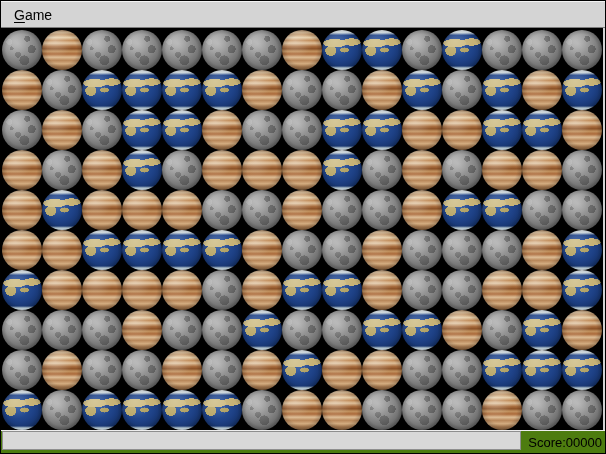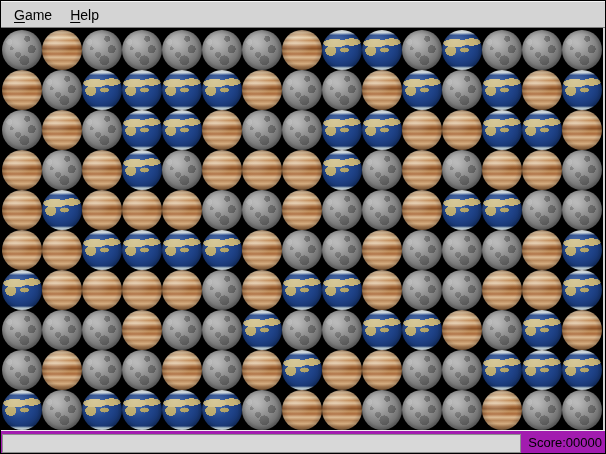--- a/index.html
+++ b/index.html
@@ -53,41 +53,40 @@
       linear-gradient(180deg, #eaf0f2 0%, #d6e2e8 7%, rgba(214,226,232,0) 13%),
       linear-gradient(0deg, #d8e6ec 0%, #c4d8e2 5%, rgba(196,216,226,0) 10%),
       radial-gradient(ellipse 42% 15% at 32% 33%, #cdbb82 69%, rgba(205,187,130,0) 70%),
       radial-gradient(ellipse 34% 13% at 74% 30%, #c6b276 69%, rgba(198,178,118,0) 70%),
       radial-gradient(ellipse 20% 18% at 22% 52%, #b9a768 69%, rgba(185,167,104,0) 70%),
       radial-gradient(ellipse 16% 9% at 56% 50%, #b0a062 69%, rgba(176,160,98,0) 70%),
       radial-gradient(circle at 45% 42%, #2a55a0 0%, #1e4186 45%, #143066 75%, #0d224d 100%);
   }
   
   .statusbar{
-    position:relative;height:23px;box-sizing:border-box;background:#a21caf;
-    border-top:1px solid #ededed;display:flex;align-items:flex-end;
+    position:relative;height:23px;box-sizing:border-box;background:#4d7c0f;
+    border-top:1px solid #ededed;display:flex;align-items:flex-start;
   }
   .status-msg{
     box-sizing:border-box;height:19px;width:519px;margin-left:1px;
     border:1px solid #8e8e8e;background:#d8d8d8;
     font-size:12px;line-height:17px;padding:0 4px;color:#000;overflow:hidden;
   }
   .score{
     position:absolute;right:3px;top:0;bottom:0;display:flex;align-items:center;
     font-size:13px;color:#000;white-space:nowrap;
   }
 </style>
 </head>
 <body>
 
 <div class="window">
 
   <div class="menubar">
     <div class="menu-item"><span class="accel">G</span><span>ame</span></div>
-    <div class="menu-item"><span class="accel">H</span><span>elp</span></div>
   </div>
 
   <div class="board">
       <div class="ball moon"></div>
       <div class="ball jupiter"></div>
       <div class="ball moon"></div>
       <div class="ball moon"></div>
       <div class="ball moon"></div>
       <div class="ball moon"></div>
       <div class="ball moon"></div>

